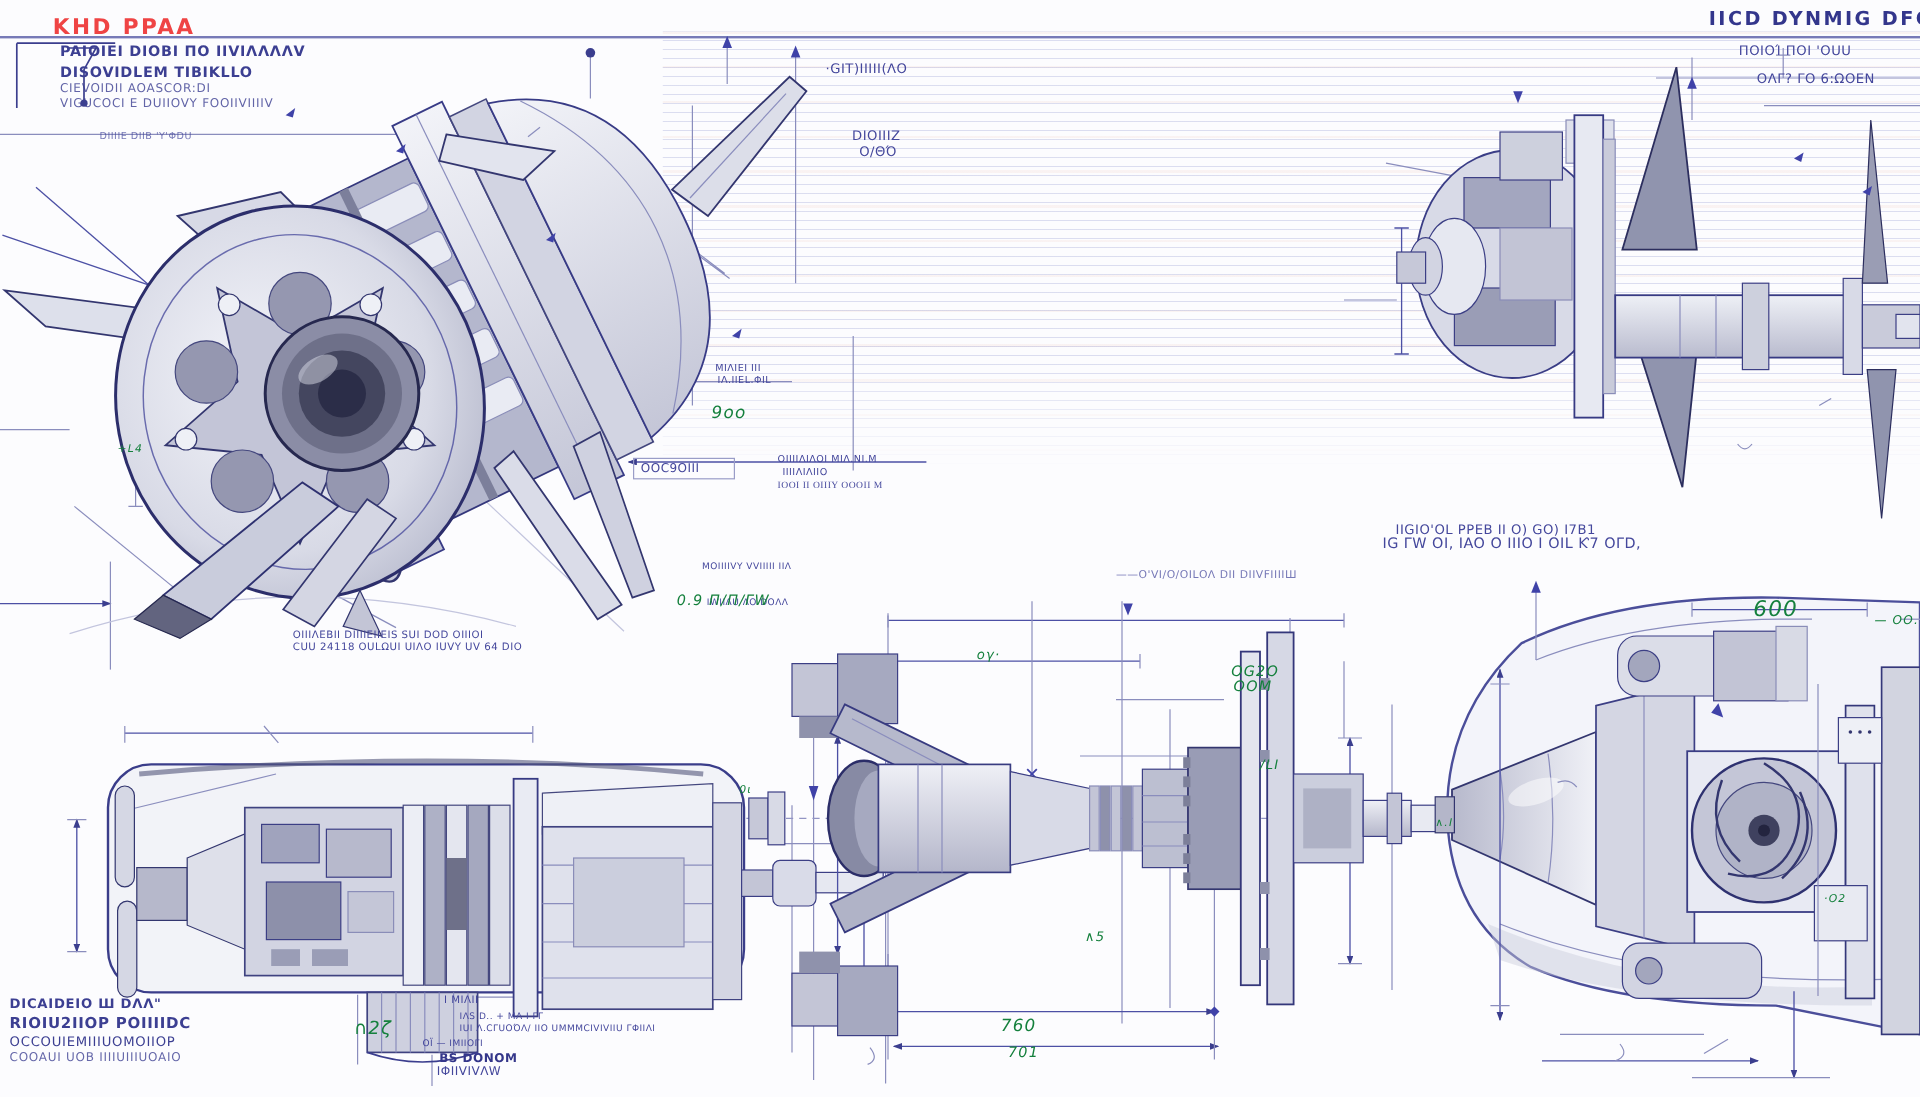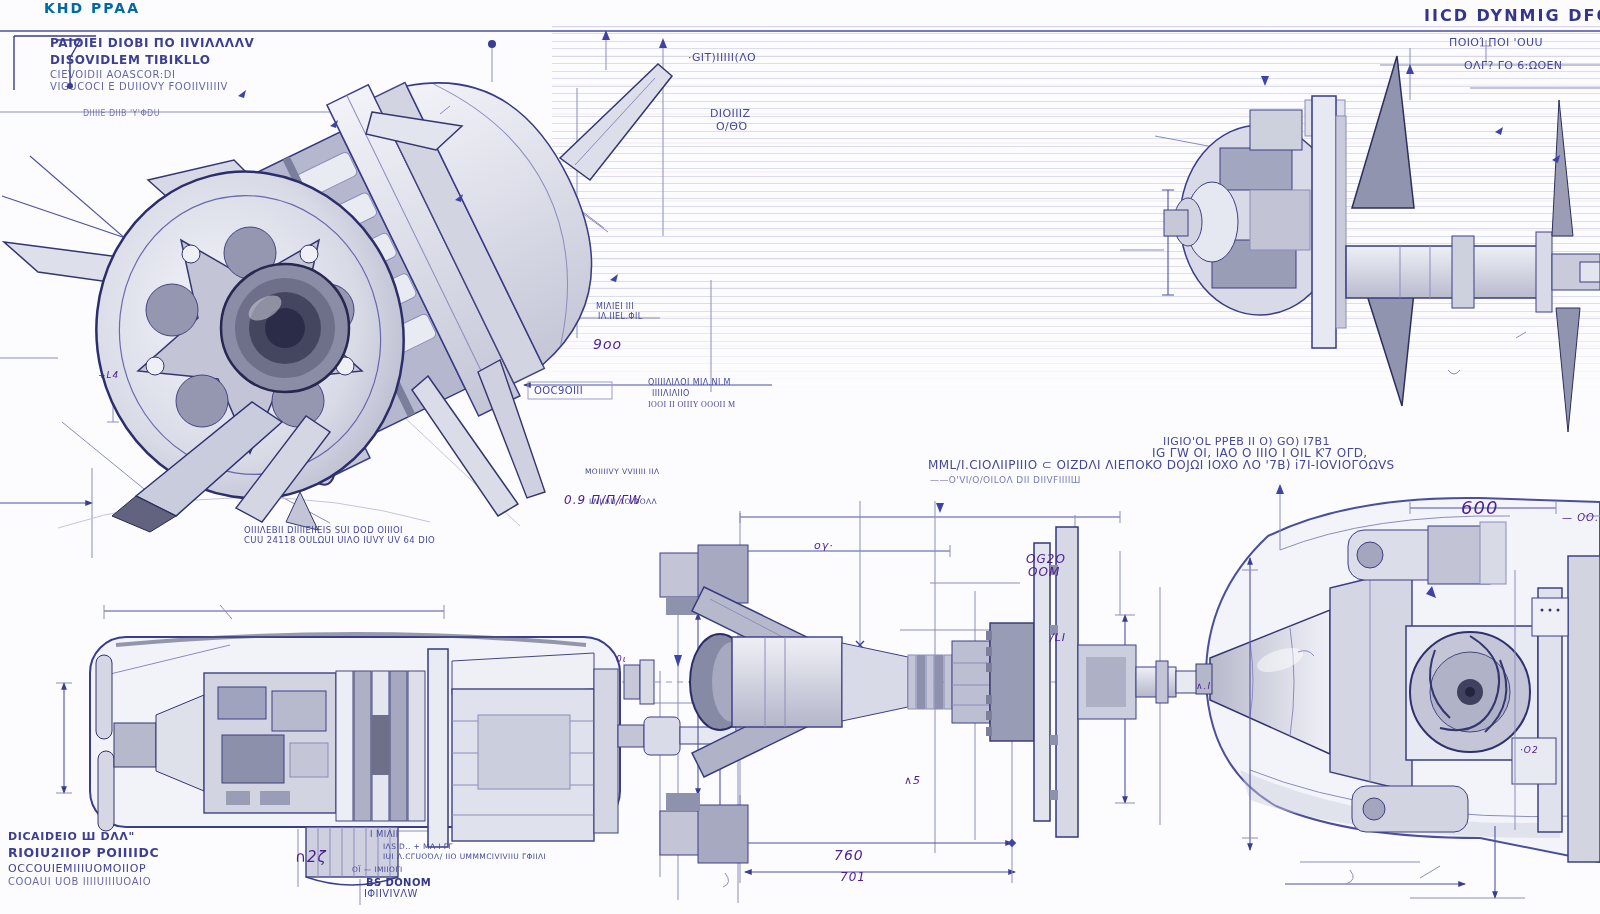--- a/index.html
+++ b/index.html
@@ -14,22 +14,22 @@
     left:552px;top:26px;width:1048px;height:366px;
     background:
       repeating-linear-gradient(180deg, rgba(124,132,200,0.26) 0px, rgba(124,132,200,0.26) 1px, rgba(255,255,255,0) 1px, rgba(255,255,255,0) 7.5px),
       repeating-linear-gradient(180deg, rgba(236,178,160,0.12) 0px, rgba(236,178,160,0.12) 2px, rgba(255,255,255,0) 2px, rgba(255,255,255,0) 29px);
     -webkit-mask-image:linear-gradient(180deg,#000 0%,#000 76%,transparent 100%);
     mask-image:linear-gradient(180deg,#000 0%,#000 76%,transparent 100%);
     z-index:0;
   }
   .hr-top{left:0;top:30px;width:1600px;height:2px;background:#5f63aa;opacity:.85;z-index:1;}
   .title-left{
-    left:44px;top:0;font-size:14px;font-weight:bold;letter-spacing:2px;
-    color:#0369a1;z-index:4;white-space:nowrap;
+    left:44px;top:12px;font-size:18px;font-weight:bold;letter-spacing:2px;
+    color:#ef4444;z-index:4;white-space:nowrap;
   }
   .title-right{
     left:1424px;top:6px;font-size:16px;font-weight:bold;letter-spacing:2px;
     color:#33368c;z-index:4;white-space:nowrap;
   }
   .notes{z-index:4;color:#3c3f92;}
   .notes .line{white-space:nowrap;letter-spacing:.6px;}
   .notes-tl{left:50px;top:36px;}
   .notes-tl .line:nth-child(1){font-weight:bold;font-size:12px;margin-bottom:3px;}
   .notes-tl .line:nth-child(2){font-weight:bold;font-size:12px;margin-bottom:2px;}
@@ -38,21 +38,21 @@
   .notes-bl{left:8px;top:830px;}
   .notes-bl .line:nth-child(1){font-weight:bold;font-size:11px;margin-bottom:2px;}
   .notes-bl .line:nth-child(2){font-weight:bold;font-size:12.5px;margin-bottom:2px;}
   .notes-bl .line:nth-child(3){font-size:11px;margin-bottom:1px;}
   .notes-bl .line:nth-child(4){font-size:10px;opacity:.78;}
   
   #annotation-layer{left:0;top:0;width:1600px;height:914px;z-index:5;pointer-events:none;}
   .ann{position:absolute;color:#44479c;white-space:nowrap;line-height:1.05;letter-spacing:.4px;}
   .ann.b{font-weight:bold;color:#34368a;}
   .ann.lt{opacity:.72;}
-  .ann.num{font-style:italic;color:#4c1d95;letter-spacing:1px;}
+  .ann.num{font-style:italic;color:#15803d;letter-spacing:1px;}
   
   svg{position:absolute;z-index:2;overflow:visible;}
   svg .ln{stroke:#3b3e8e;stroke-width:1.4;fill:none;}
   svg .tn{stroke:#8a8dbd;stroke-width:1;fill:none;}
   svg .dm{stroke:#4c50a5;stroke-width:1.1;fill:none;}
   svg .lt2{stroke:#c3c5de;stroke-width:1;fill:none;}
   svg .ac{fill:#3f42a8;}
 </style>
 </head>
 <body>
@@ -491,21 +491,20 @@
     <path class="dm" d="M315,356 V428" marker-end="url(#aE)"></path>
     <path class="tn" d="M230,428 H345"></path>
     <path class="tn" d="M240,408 L260,396"></path>
     <path class="ac" d="M246,124 l6,-8 l4,12 z"></path>
   </g>
 </svg>
 
 <div id="annotation-layer" class="layer">
     <span class="ann" style="left: 1163px; top: 436px; font-size: 11px;">IIGIO'OL  PPEB II O) GO) I7B1</span>
     <span class="ann" style="left: 1152px; top: 447px; font-size: 12px;">IG ΓW OI, IAO O IIIO I OIL Ƙ7 OΓD,</span>
-    <span class="ann" style="left: 928px; top: 459px; font-size: 12px;">MML/I.CIOΛIIPIIIO ⊂ OIZDΛI  ΛIEΠOKO DOJΩI IOXO  ΛΟ '7Β) i7I-IOVIOΓOΩVS</span>
     <span class="ann lt" style="left: 930px; top: 476px; font-size: 9px;">——O'VI/Ο/OILΟΛ DII DIIVFIIIIШ</span>
     <span class="ann" style="left: 1449px; top: 37px; font-size: 11px;">ΠΟΙΟΊ ΠΟΙ 'OUU</span>
     <span class="ann" style="left: 1464px; top: 60px; font-size: 11px;">ΟΛΓ? ΓΟ 6:ΩΟΕΝ</span>
     <span class="ann lt" style="left: 83px; top: 110px; font-size: 8px;">DIIIIΕ DIIB 'Y'ΦDU</span>
     <span class="ann" style="left: 688px; top: 52px; font-size: 11px;">·GIT)IIIII(ΛΟ</span>
     <span class="ann" style="left: 710px; top: 108px; font-size: 11px;">DIΟIIΙZ</span>
     <span class="ann" style="left: 716px; top: 121px; font-size: 11px;">Ο/ΘΌ</span>
     <span class="ann" style="left: 596px; top: 303px; font-size: 8px;">MIΛIEI III</span>
     <span class="ann" style="left: 598px; top: 313px; font-size: 8px;">IΛ.IIEL.ΦIL</span>
     <span class="ann num" style="left: 593px; top: 337px; font-size: 14px;">9οο</span>

